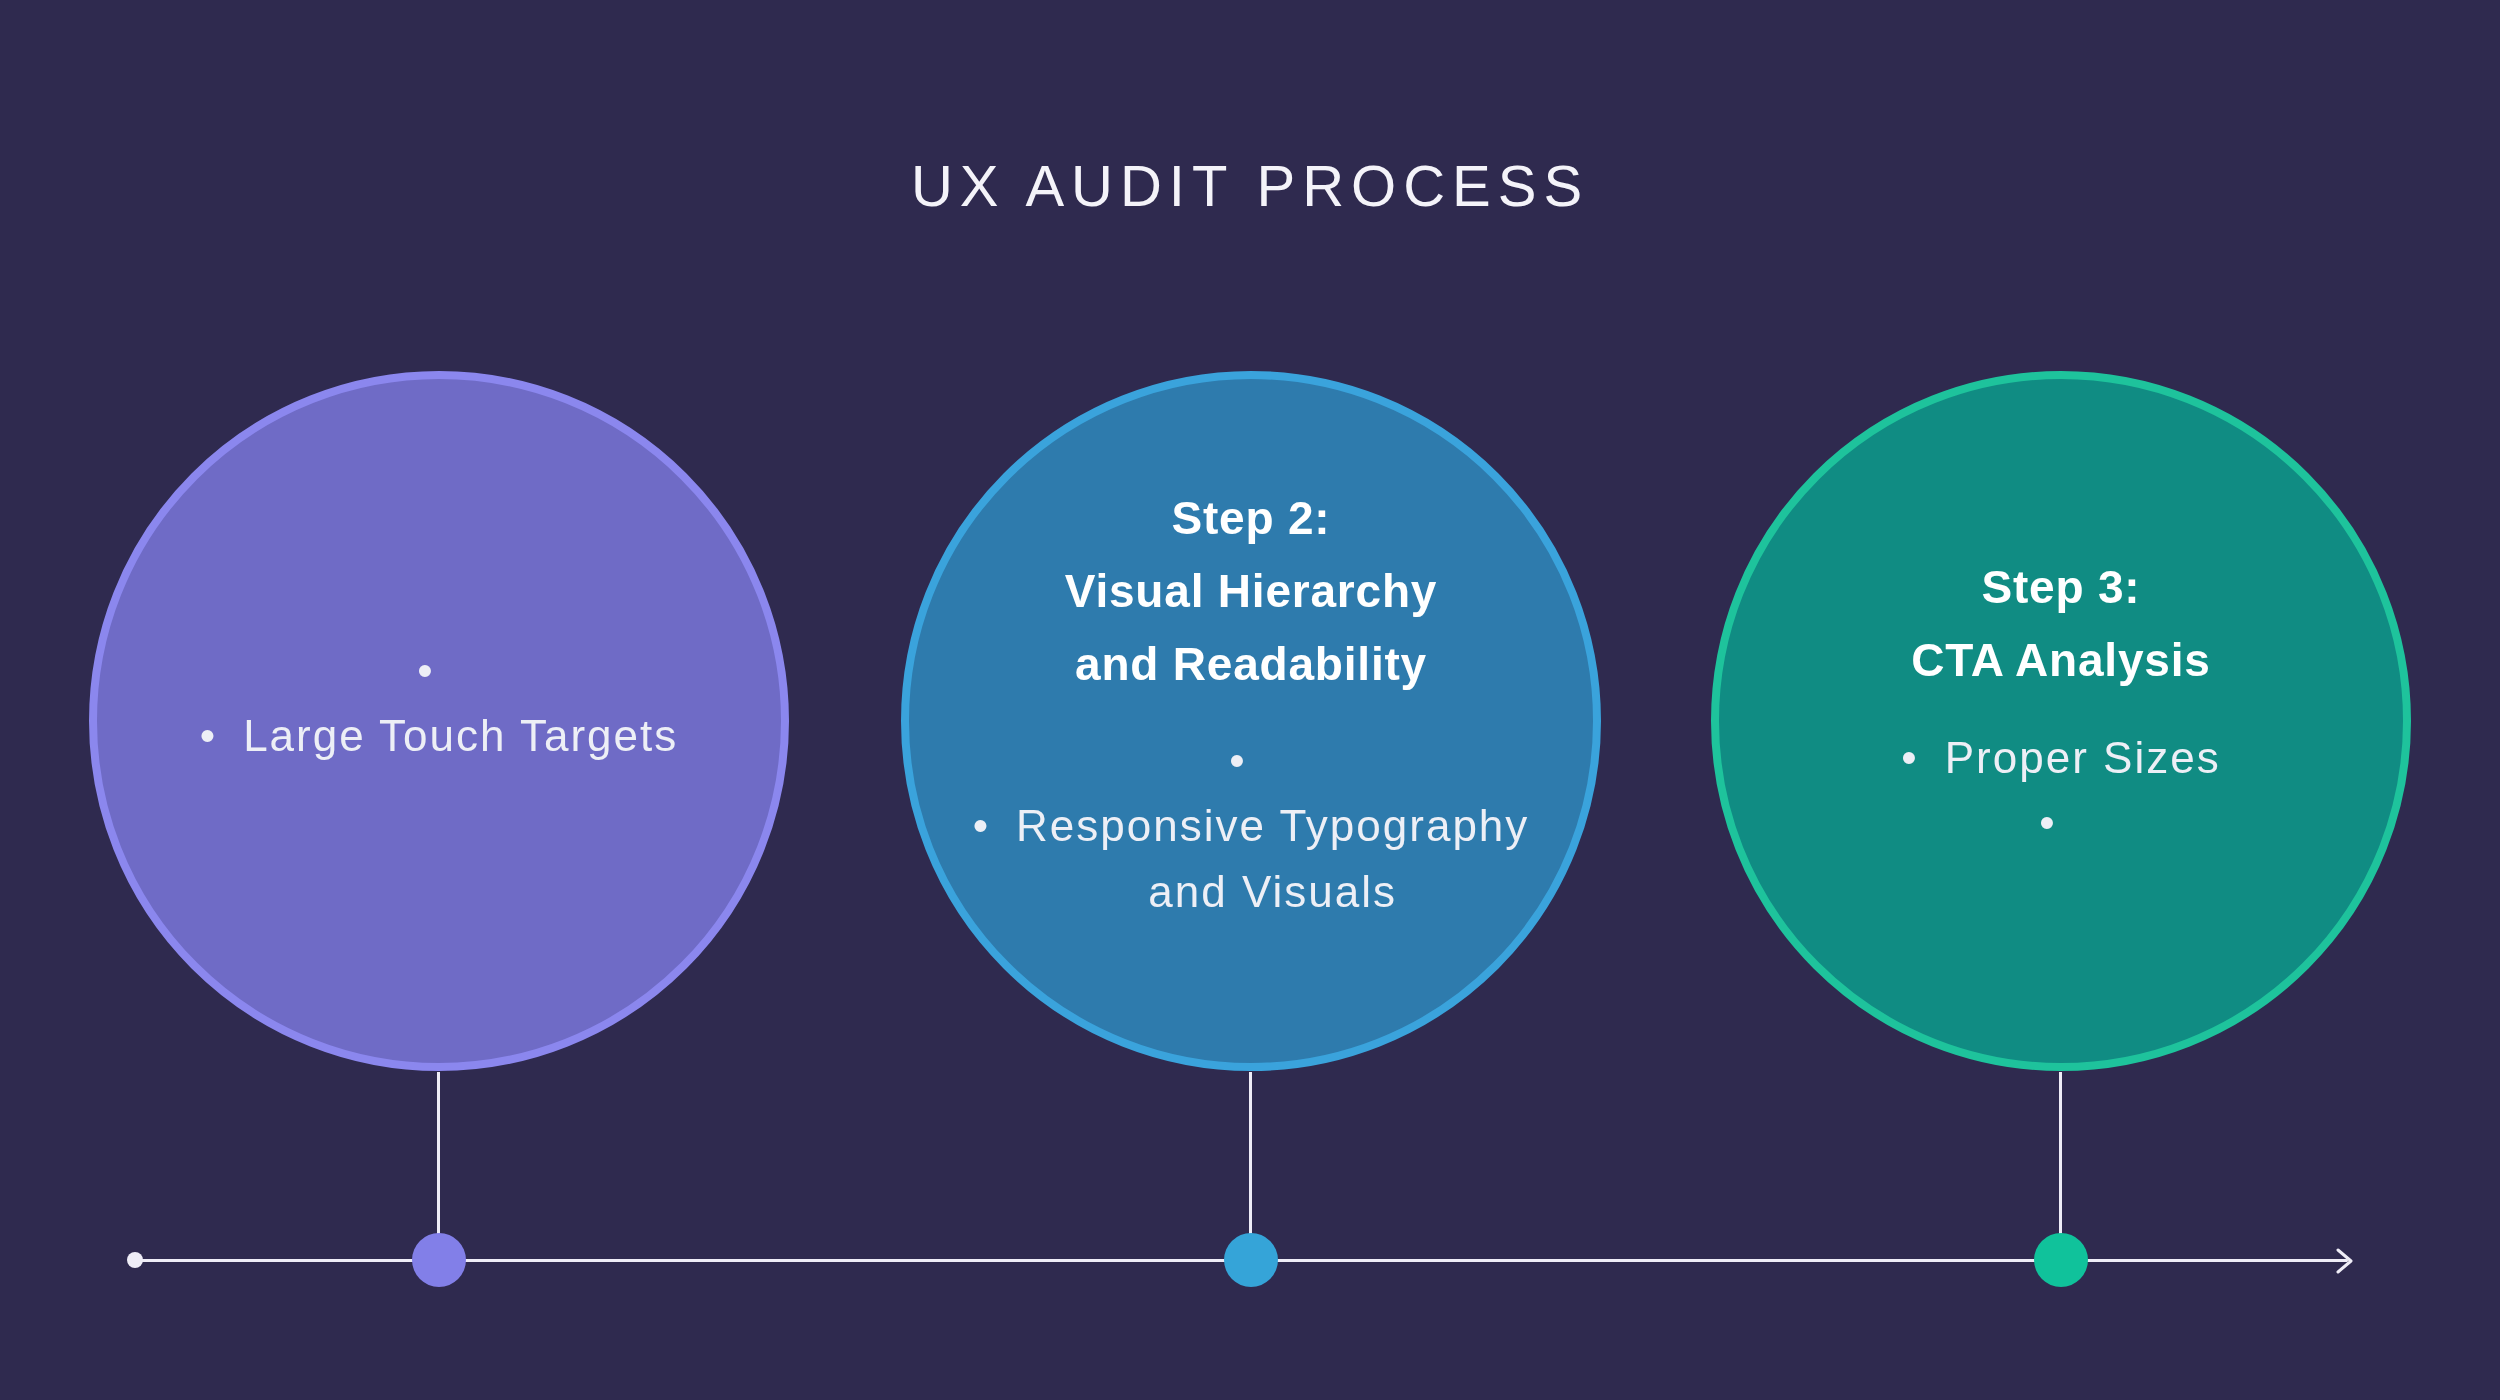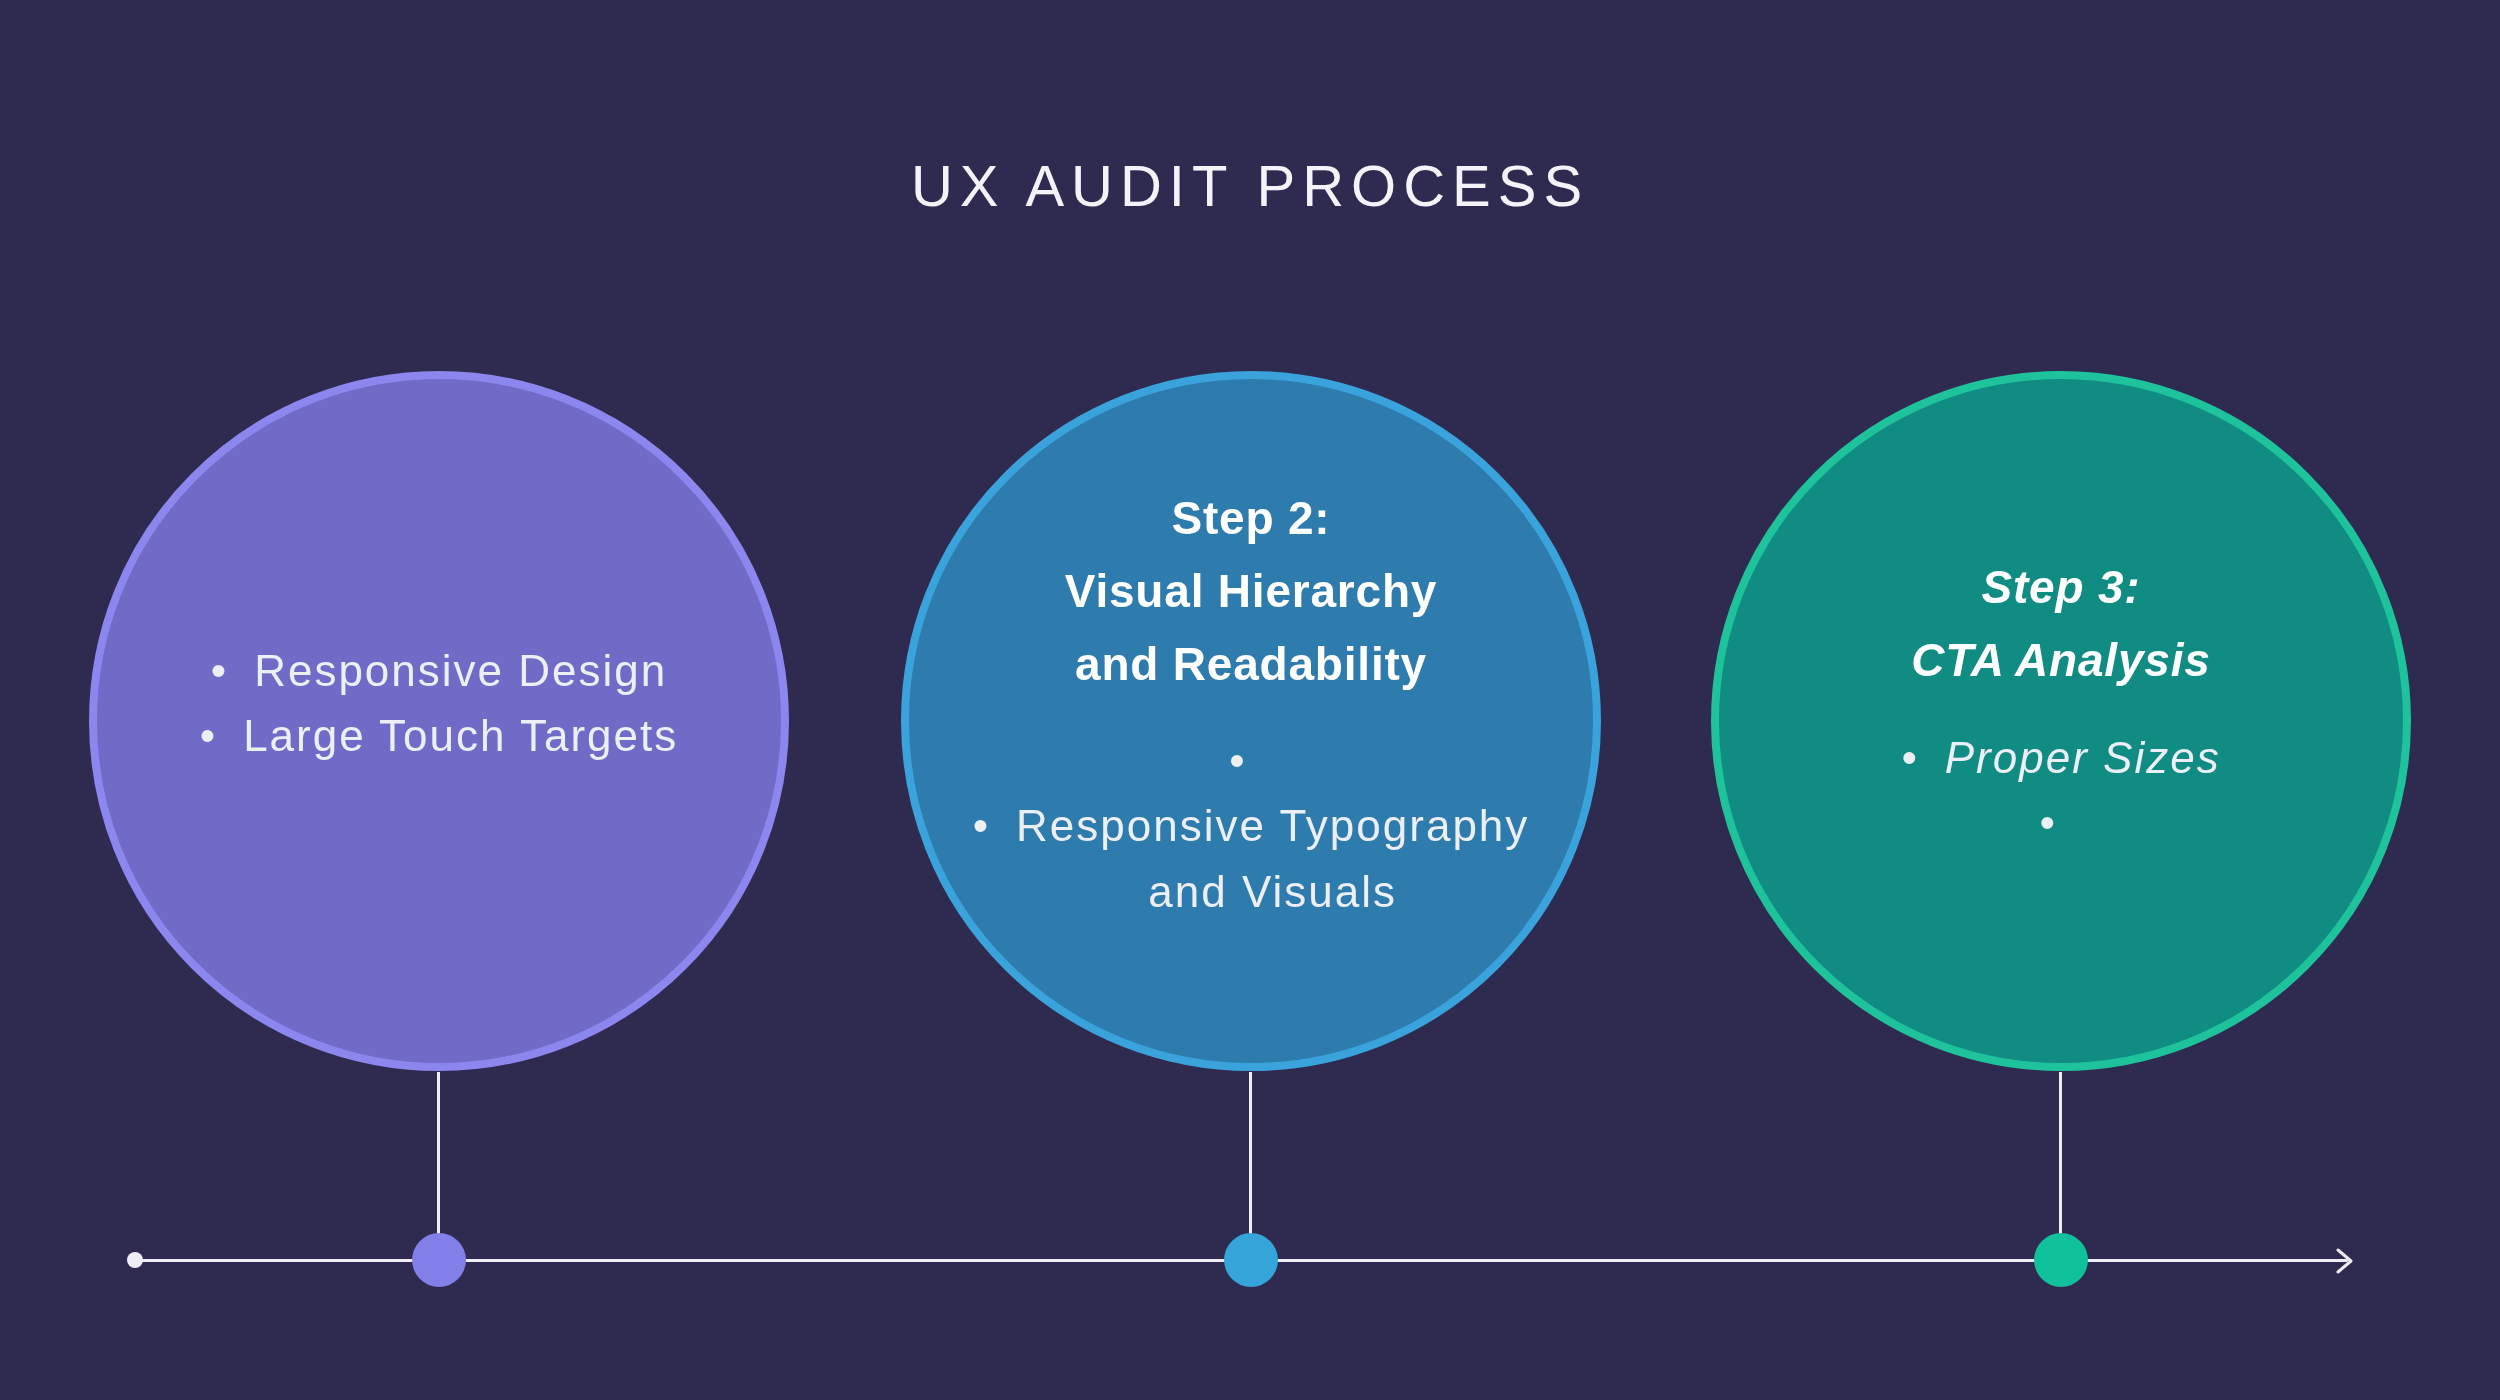--- a/index.html
+++ b/index.html
@@ -26,21 +26,21 @@
     border-radius: 50%;
     background: var(--fill);
     border: 8px solid var(--border);
     display: flex; flex-direction: column;
     align-items: center; justify-content: center;
     gap: 28px;
     padding: 0 40px 36px 40px;
   }
   .step-circle.pos-0 { left: 89px; }
   .step-circle.pos-1 { left: 901px; }
-  .step-circle.pos-2 { left: 1711px; font-style: italic; }
+  .step-circle.pos-2 { left: 1711px; }
 
   .step-heading {
     font-size: 46px; font-weight: 700; line-height: 1.58;
     letter-spacing: 0.8px; color: #ffffff;
     text-align: center; white-space: pre-line;
   }
   .bullets {
     list-style: none; margin: 0; padding: 0;
     max-width: 600px;
     font-size: 44px; font-weight: 400; line-height: 1.48;
@@ -84,21 +84,20 @@
 <body style="--bg: #2f2a4f; --timeline: #efedf7;">
 
 <div class="canvas">
 
   <h1 class="title">UX AUDIT PROCESS</h1>
 
   <div class="step-circle pos-0" style="--fill: #6f6bc6; --border: #8b87ee; --dot: #827fe8;">
     <ul class="bullets">
       <li>
         <span class="bullet-glyph">•</span>
-        <span class="li-text">Responsive Design</span>
       </li>
       <li>
         <span class="bullet-glyph">•</span>
         <span class="li-text">Large Touch Targets</span>
       </li>
     </ul>
   </div>
 
   <div class="step-circle pos-1" style="--fill: #2e7bad; --border: #3aa3dc; --dot: #35a4d8;">
     <div class="step-heading">Step 2:

